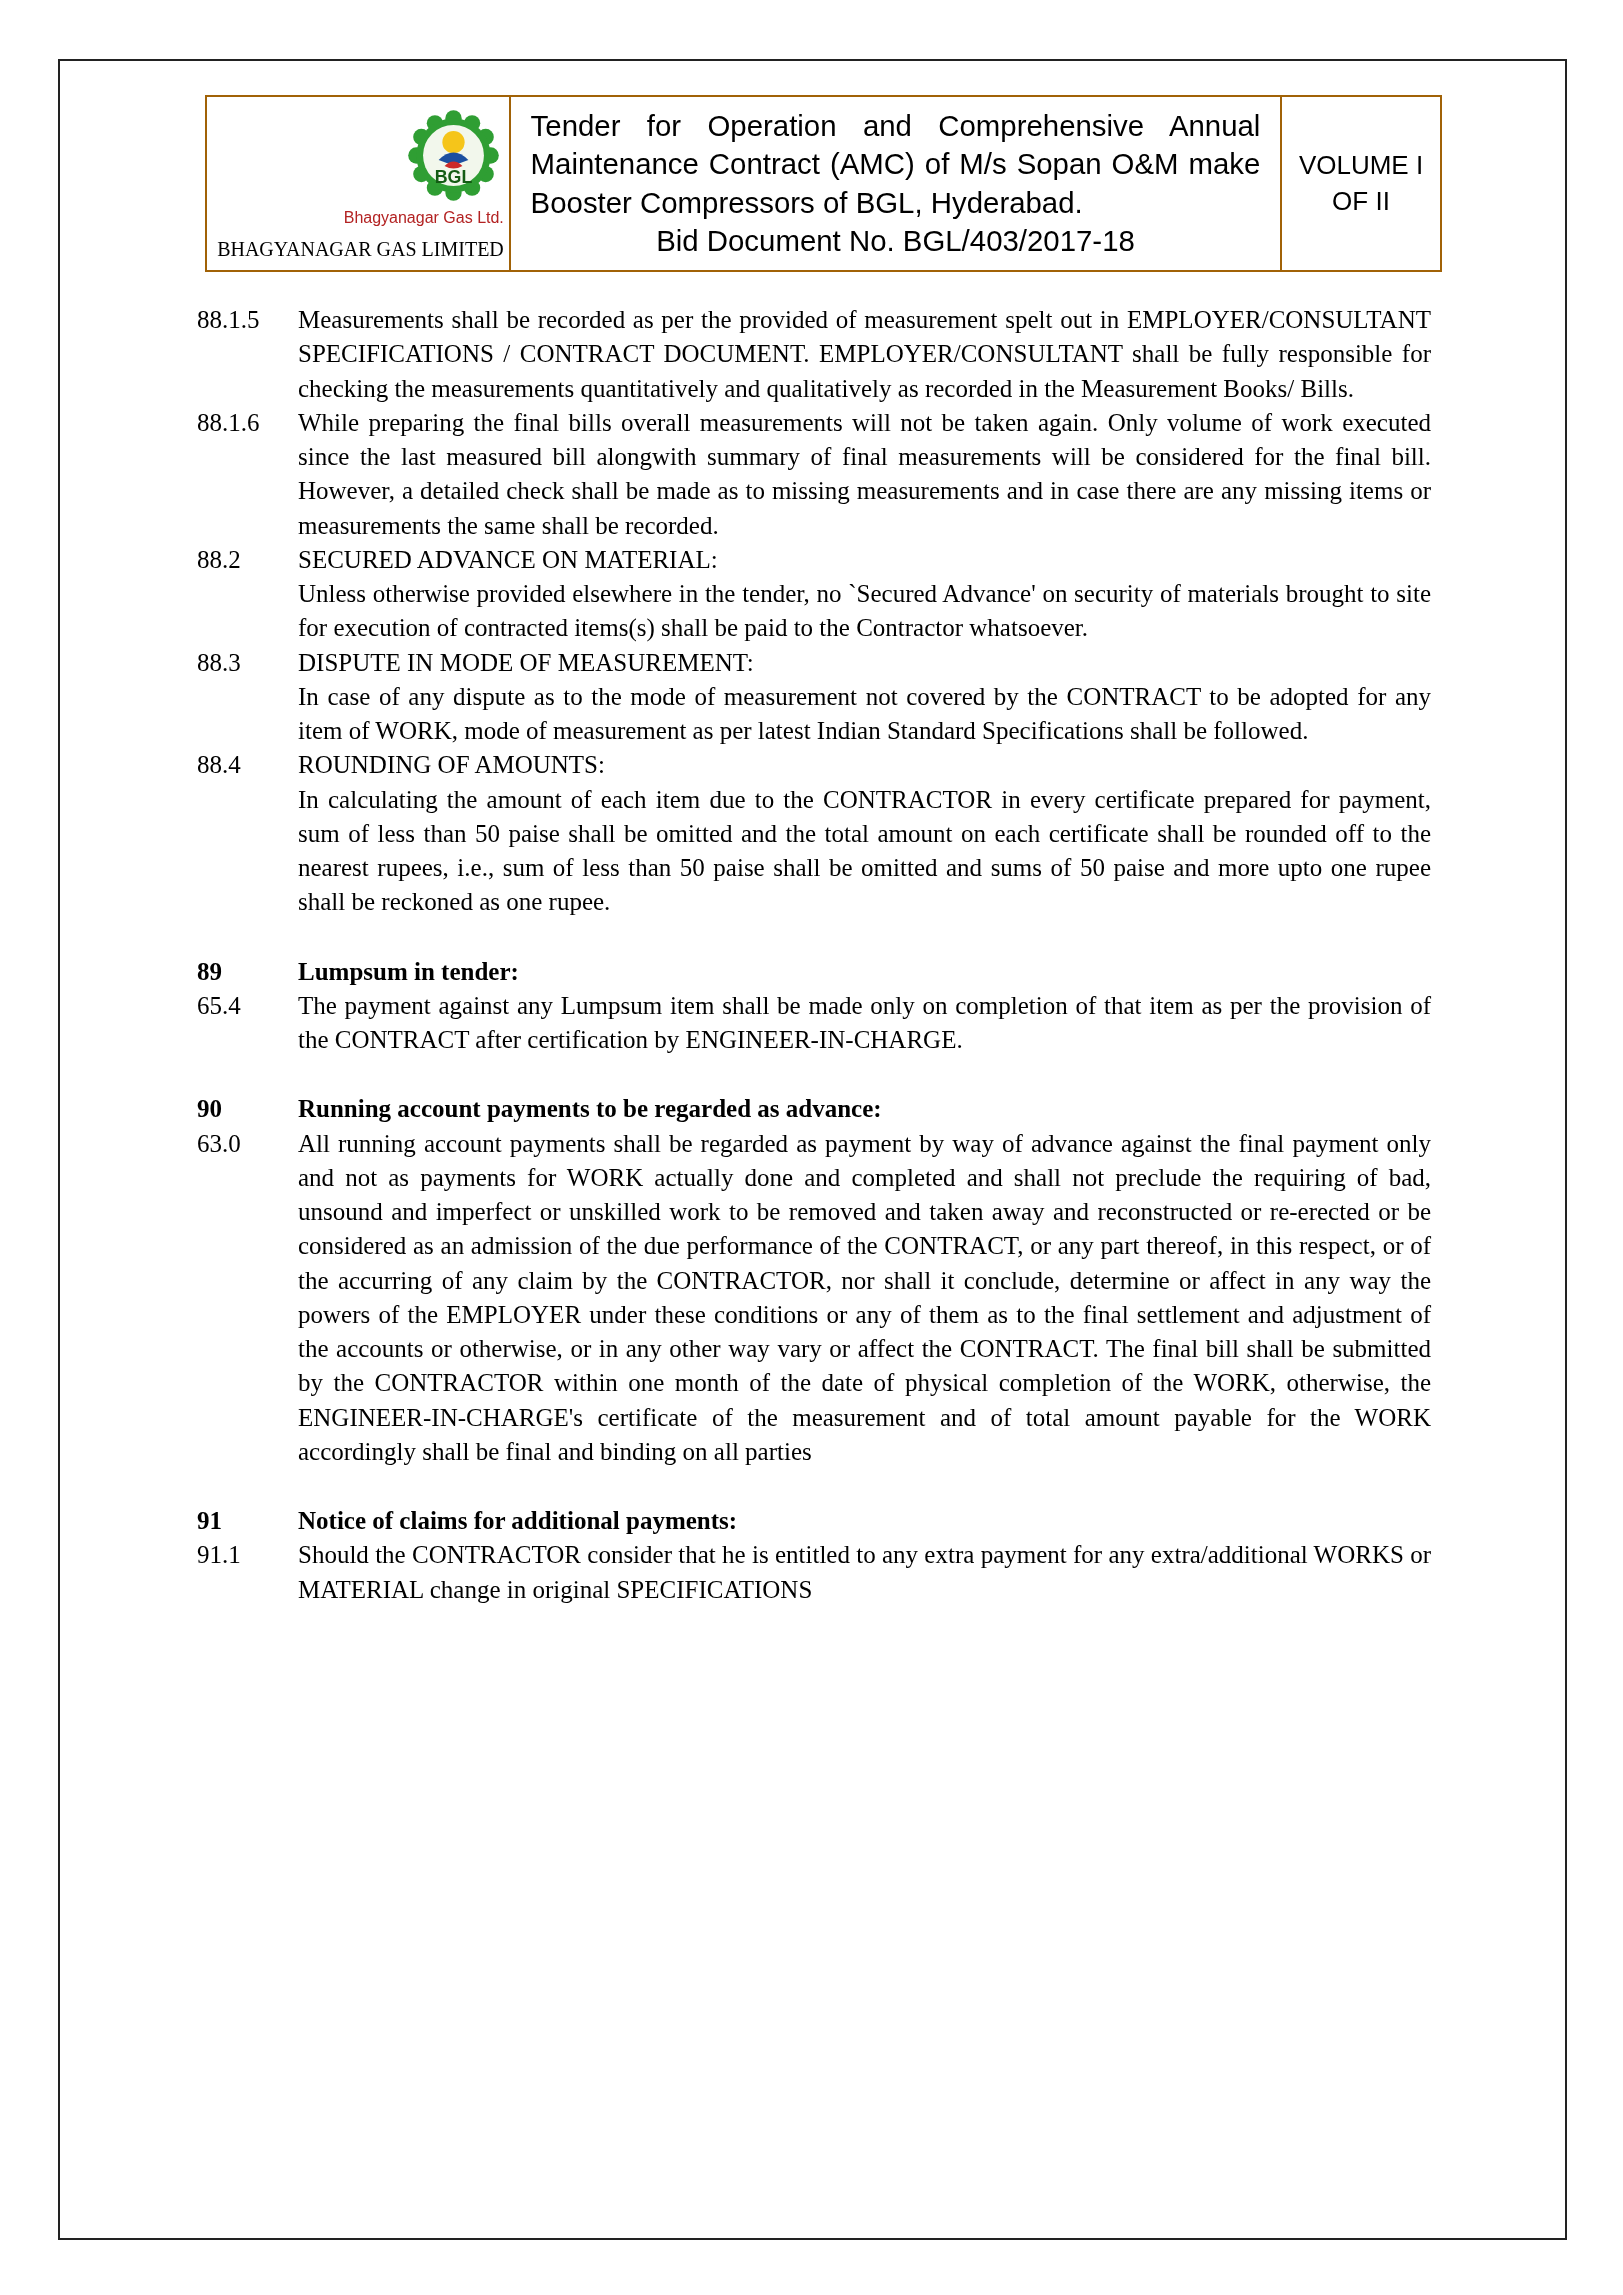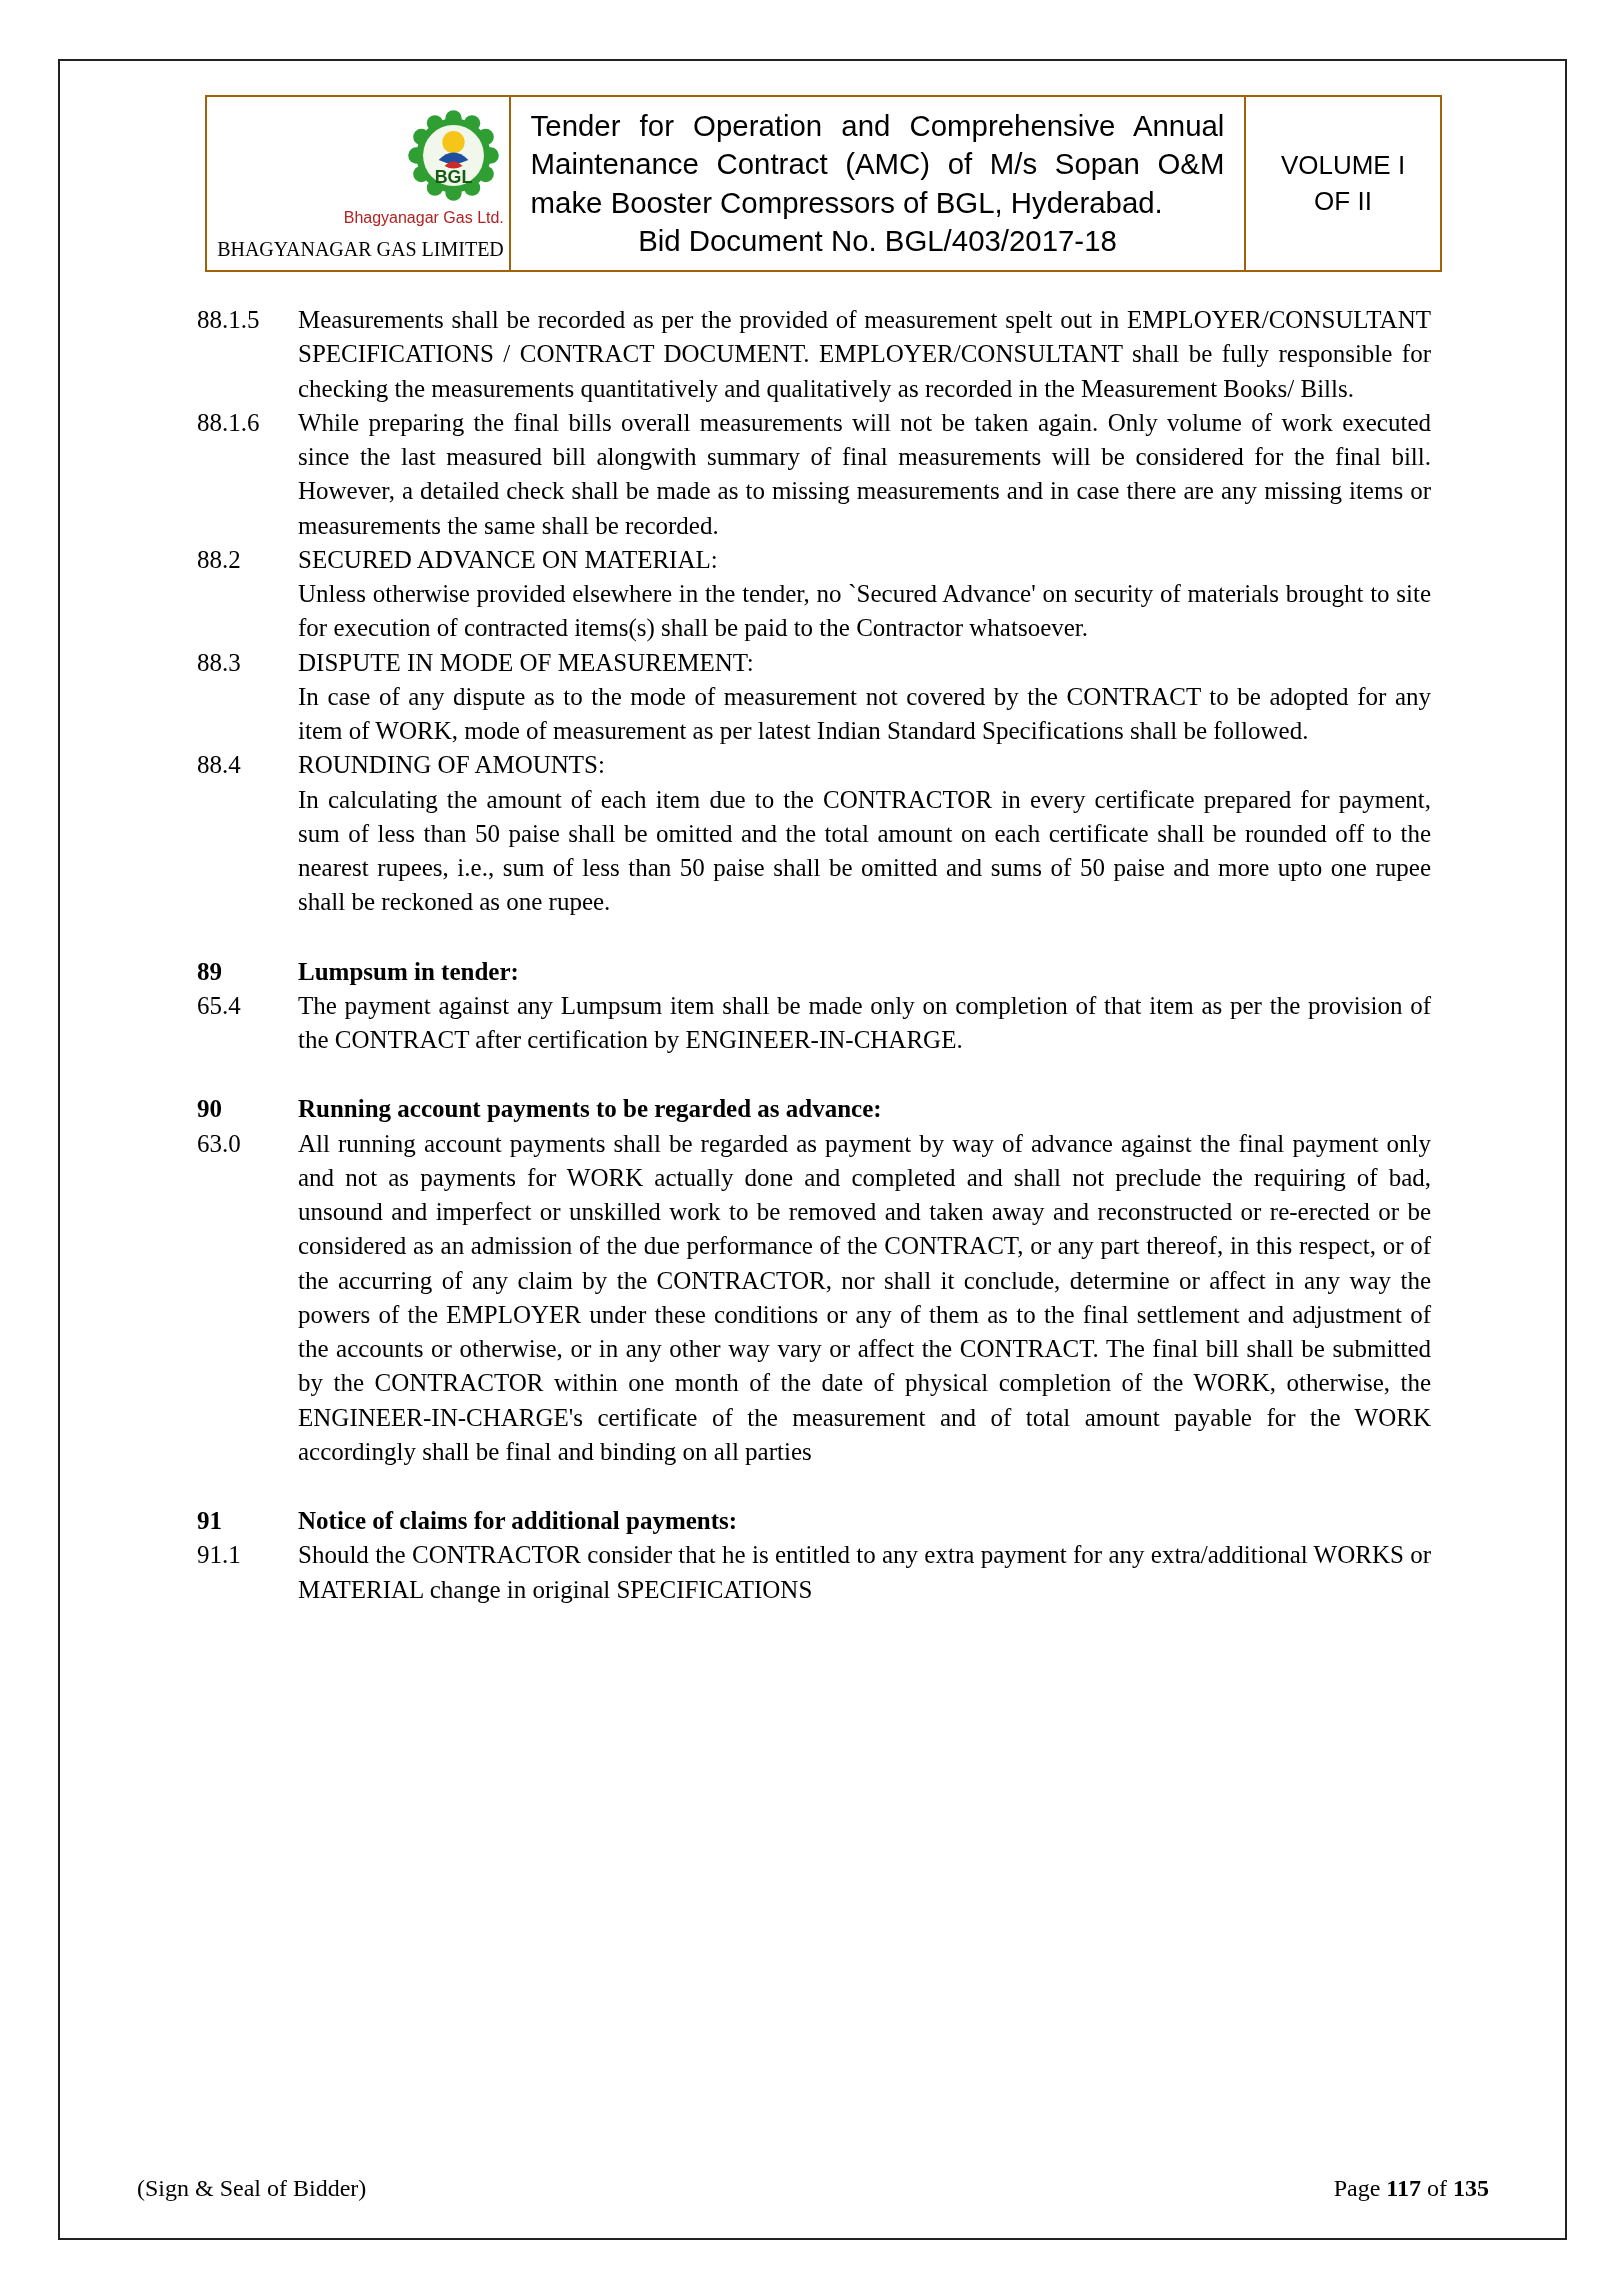--- a/index.html
+++ b/index.html
@@ -20,21 +20,21 @@
   
   .header-table {
     border-collapse:collapse;
     table-layout:fixed;
     margin:34px 122px 0 145px;
     width:calc(100% - 268px);
   }
   .header-table td { border:2px solid #a16207; vertical-align:middle; }
   .logo-cell { width:304px; text-align:right; padding:7.9px 5.2px; }
   .title-cell { padding:9.2px 19.6px; }
-  .vol-cell  { width:196px; text-align:center; font-family:"Liberation Sans", sans-serif; font-size:26px; line-height:1.35; }
+  .vol-cell  { width:160px; text-align:center; font-family:"Liberation Sans", sans-serif; font-size:26px; line-height:1.35; }
   .tender-title {
     font-family:"Liberation Sans", sans-serif;
     font-size:29.4px; line-height:1.3;
     text-align:justify;
   }
   .bid-doc {
     font-family:"Liberation Sans", sans-serif;
     font-size:29.4px; line-height:1.3;
     text-align:center;
   }
@@ -170,23 +170,14 @@
       </div>
 
       <div class="clause">
         <div class="cnum">91.1</div>
         <div class="ctext">Should the CONTRACTOR consider that he is entitled to any extra payment for any extra/additional WORKS or MATERIAL change in original SPECIFICATIONS</div>
       </div>
 
     </div>
   </div>
 
-  <div class="footer">
-    <span>(Sign &amp; Seal of Bidder)</span>
-    <span>
-      <span>Page</span>
-      <span class="b">117</span>
-      <span>of</span>
-      <span class="b">135</span>
-    </span>
-  </div>
 </div>
 
 
 </body></html>

